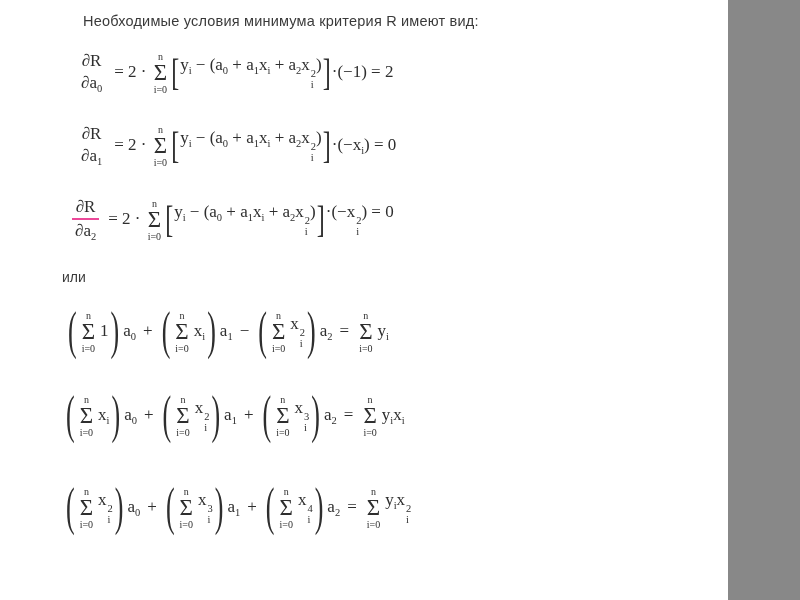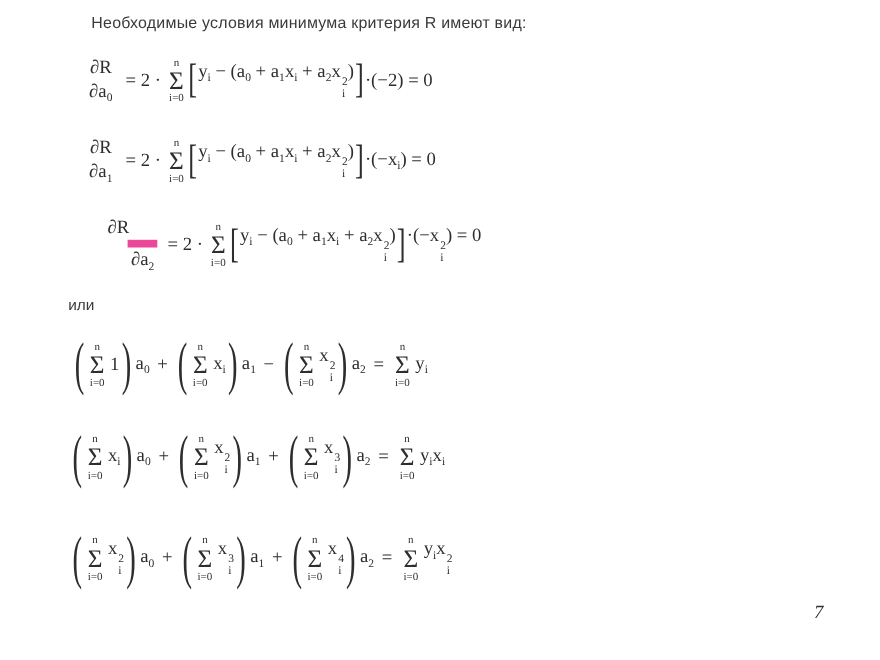--- a/index.html
+++ b/index.html
@@ -1,17 +1,17 @@
 <!DOCTYPE html>
 <html><head>
 <meta charset="utf-8">
 <style>
   html,body{margin:0;padding:0;background:#888;}
   .slide{
-    position:relative;width:800px;height:600px;background:#ffffff;
+    position:relative;width:728px;height:600px;background:#ffffff;
     overflow:hidden;font-family:"Liberation Serif","DejaVu Serif",serif;color:#2e2e2e;
   }
   .title{
     position:absolute;left:83px;top:13px;
     font-family:"Liberation Sans","DejaVu Sans",sans-serif;
     font-size:14.5px;color:#3a3a3a;letter-spacing:.2px;
   }
   .orlabel{
     position:absolute;left:62px;top:269px;
     font-family:Liberation Sans, sans-serif;
@@ -22,21 +22,21 @@
     font-family:"Liberation Serif","DejaVu Serif",serif;
     font-style:italic;font-size:17px;color:#2f2f2f;
   }
   .eq{
     position:absolute;display:flex;align-items:center;
     font-size:17px;white-space:pre;line-height:1.1;
   }
   
   .frac{display:inline-flex;flex-direction:column;align-items:center;margin-right:9px;}
   .frac .fnum,.frac .fden{padding:1px 3px;line-height:1.15;}
-  .frac.withbar .fden{border-top:7px solid #ec4899;margin-left:44px;}
+  .frac.withbar .fden{border-top:2px solid #ec4899;}
   
   .sum{display:inline-flex;flex-direction:column;align-items:center;line-height:1;margin:0 3px;}
   .sum .lim{font-size:10px;line-height:1.1;}
   .sum .sg{font-size:23px;line-height:.85;padding:1px 0;}
   
   .bigbr{display:inline-block;font-size:24px;line-height:1;transform:scaleY(1.55);transform-origin:center;margin:0 1px;}
   .bigp{display:inline-block;font-size:26px;line-height:1;transform:scaleY(2.05);transform-origin:center;margin:0 2px;font-weight:300;}
   
   .msub{font-size:10.5px;vertical-align:-4px;}
   .ssk{display:inline-flex;flex-direction:column;align-items:flex-start;font-size:10.5px;line-height:1.05;vertical-align:-7px;margin-left:1px;}
@@ -59,21 +59,21 @@
     </span>
     <span class="tok">= 2 · </span>
     <span class="sum">
       <span class="lim">n</span>
       <span class="sg">Σ</span>
       <span class="lim">i=0</span>
     </span>
     <span class="bigbr">[</span>
     <span class="tok"><span>y</span><span class="msub">i</span><span> − (a</span><span class="msub">0</span><span> + a</span><span class="msub">1</span><span>x</span><span class="msub">i</span><span> + a</span><span class="msub">2</span><span>x</span><span class="ssk"><span>2</span><span>i</span></span><span>)</span></span>
     <span class="bigbr">]</span>
-    <span class="tok"><span>·(−2) = 0</span></span>
+    <span class="tok"><span>·(−1) = 2</span></span>
   </div>
 
   <div class="eq" style="left:78px;top:123px;">
     <span class="frac">
       <span class="fnum">∂R</span>
       <span class="fden"><span>∂a</span><span class="msub">1</span></span>
     </span>
     <span class="tok">= 2 · </span>
     <span class="sum">
       <span class="lim">n</span>

